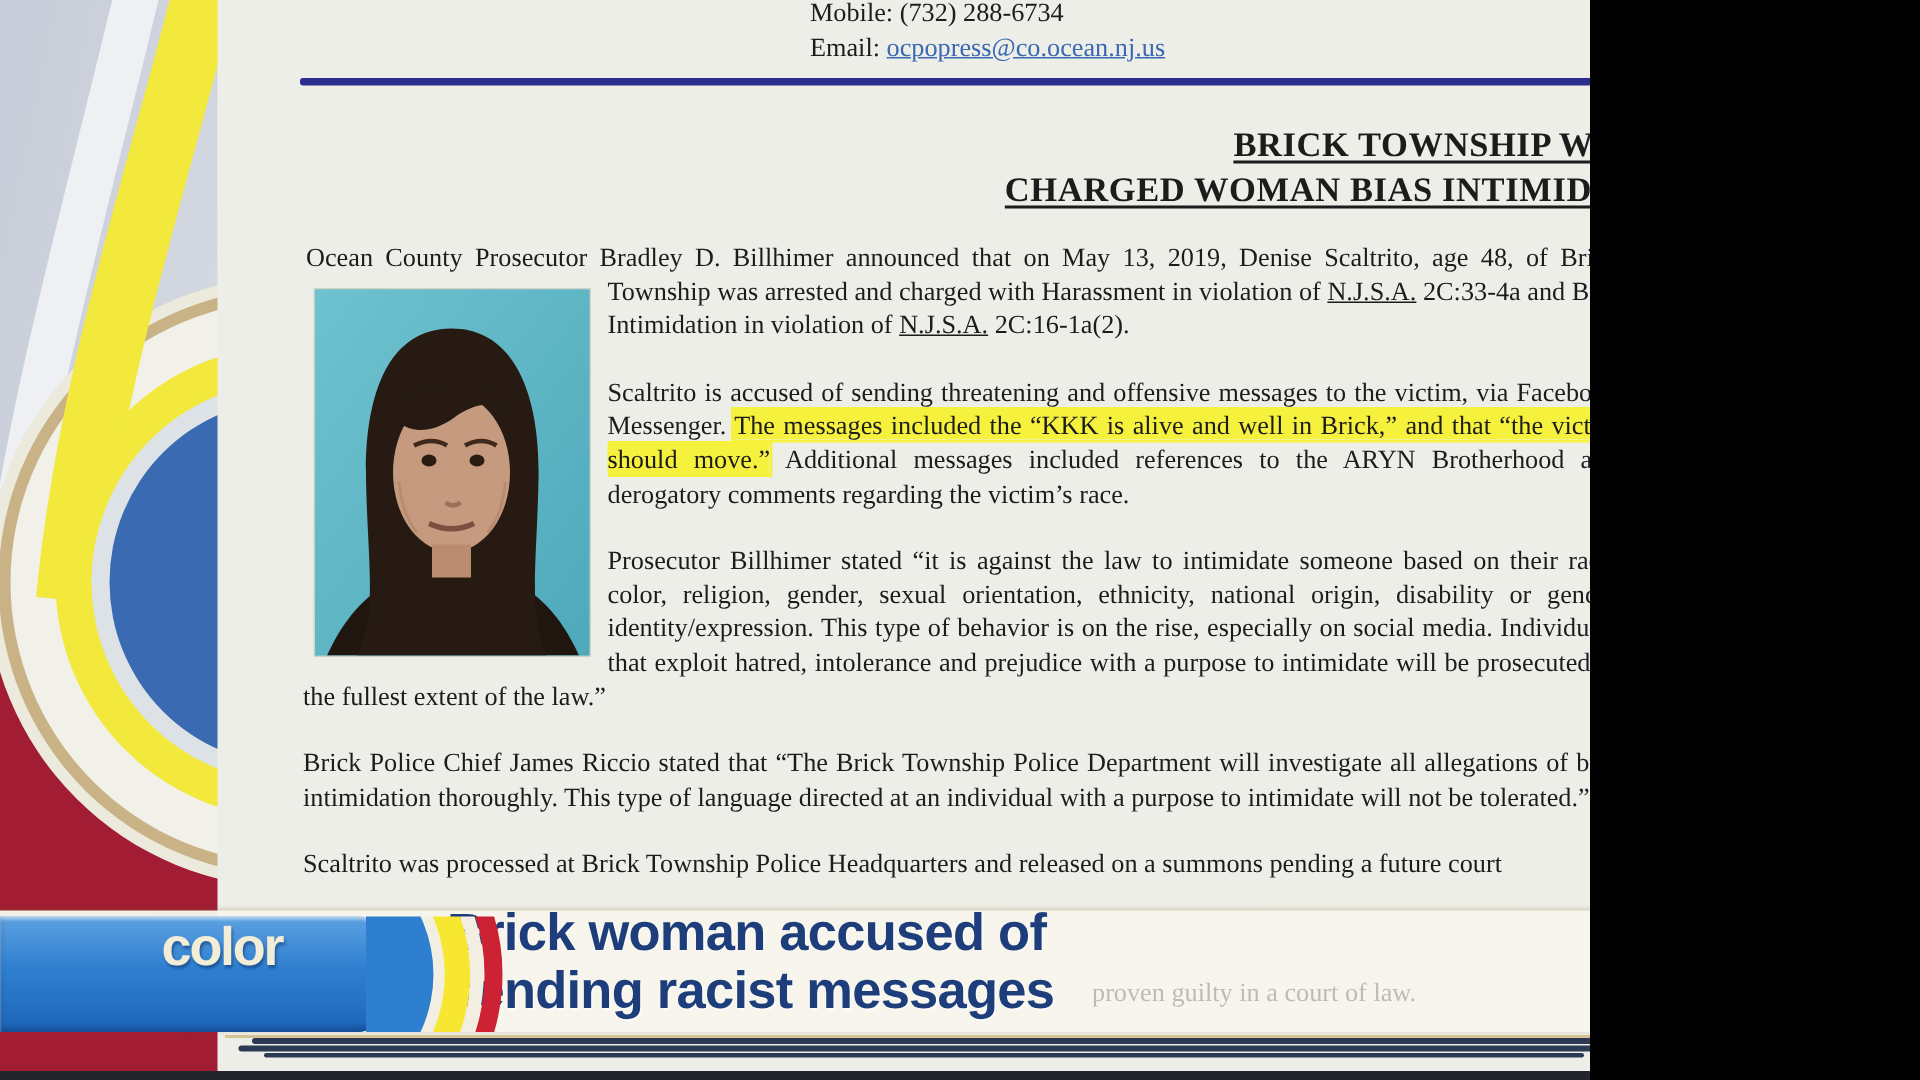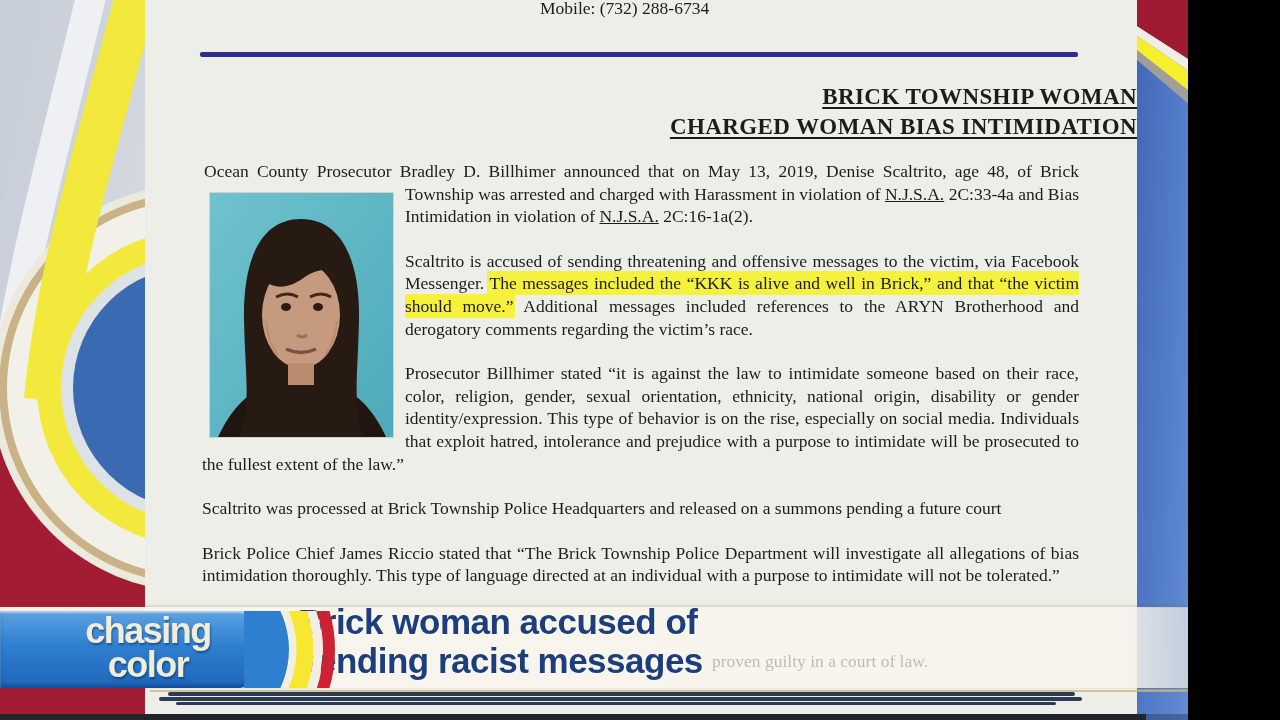--- a/index.html
+++ b/index.html
@@ -1,17 +1,17 @@
 <!DOCTYPE html>
 <html><head>
 <meta charset="utf-8">
 <style>
   html,body{margin:0;padding:0;background:#000;}
-  #stage{position:relative;width:1188px;height:720px;overflow:hidden;
-         font-family:"Liberation Serif", serif;background:#86efac;}
+  #stage{position:relative;width:1020px;height:720px;overflow:hidden;
+         font-family:"Liberation Serif", serif;background:#86efac;padding-left:40px;}
 
   
   .strip{position:absolute;top:0;height:720px;}
   #left-strip{left:0;width:148px;}
   #right-strip{left:1137px;width:143px;}
 
   
   #document{position:absolute;left:145px;top:0;width:992px;height:720px;
             background:#edeee8;color:#1c1c1c;}
   #contact{position:absolute;left:395px;top:-3px;font-size:17.5px;line-height:23px;}
@@ -27,21 +27,21 @@
   .nj{text-decoration:underline;}
   .hl{background:#f6f13c;box-shadow:0 0 0 2px #f6f13c;}
   #photo-spacer{float:left;width:2px;height:33px;}
   #photo{float:left;clear:left;width:183px;height:244px;margin:0 12px 6px 8px;
          background:#5cb6c4;box-shadow:0 0 0 1px #cfd2c9;}
 
   
   #banner{position:absolute;left:0;top:607px;width:1280px;height:81px;
           background:linear-gradient(90deg,rgba(247,245,236,.97) 0%,rgba(247,245,236,.95) 86%,rgba(235,233,224,.45) 95%,rgba(235,233,224,.18) 100%);
           box-shadow:0 -1px 3px rgba(120,100,40,.25);}
-  #faint-text{position:absolute;left:712px;top:44px;font-size:17.5px;
+  #faint-text{position:absolute;left:728px;top:44px;font-size:17.5px;
               color:#8f8f85;opacity:.55;font-family:"Liberation Serif",serif;}
   #headline{position:absolute;left:298px;top:602px;font-family:"Liberation Sans",sans-serif;
             font-weight:bold;font-size:35px;line-height:39px;color:#1d3e7b;
             letter-spacing:-.5px;text-shadow:1px 1px 0 rgba(255,255,255,.6);}
   #logo-box{position:absolute;left:0;top:611px;width:250px;height:77px;
             background:linear-gradient(#5da2e2 0%,#2f7fd0 45%,#1e66ba 100%);
             border-radius:0 10px 10px 0;
             box-shadow:inset 0 2px 2px rgba(255,255,255,.5), inset 0 -3px 4px rgba(0,30,80,.35);}
   #logo-text{position:absolute;left:52px;top:3px;width:192px;text-align:center;
              font-family:"Liberation Sans",sans-serif;font-weight:bold;
@@ -96,20 +96,21 @@
     <polygon points="0,0 143,0 143,118 0,26" fill="#9e1b31"></polygon>
     <rect x="0" y="608" width="143" height="80" fill="#f0efe6" opacity="0.28"></rect>
     <rect x="0" y="689" width="143" height="2" fill="#cdb478" opacity="0.5"></rect>
     <rect x="0" y="714" width="143" height="6" fill="#1c2336" opacity="0.35"></rect>
   </svg>
 
   <div id="document">
 
     <div id="contact">
       <div><span>Mobile:</span> <span>(732) 288-6734</span></div>
+      <div><span>Email:</span> <a href="#">ocpopress@co.ocean.nj.us</a></div>
     </div>
 
     <div id="top-rule"></div>
 
     <div id="title">
       <div><span class="u">BRICK TOWNSHIP WOMAN</span></div>
       <div><span class="u">CHARGED WOMAN BIAS INTIMIDATION</span></div>
     </div>
 
     <div id="article">
@@ -140,38 +141,37 @@
           <path d="M127,128 q -2,22 -12,34" stroke="#b08366" stroke-width="2" fill="none" opacity=".6"></path>
         </svg>
       </div>
 
       <p><span>Ocean County Prosecutor Bradley D. Billhimer announced that on May 13, 2019, Denise Scaltrito, age 48, of Brick Township was arrested and charged with Harassment in violation of </span><span class="nj">N.J.S.A.</span><span> 2C:33-4a and Bias Intimidation in violation of </span><span class="nj">N.J.S.A.</span><span> 2C:16-1a(2).</span></p>
 
       <p><span>Scaltrito is accused of sending threatening and offensive messages to the victim, via Facebook Messenger.  </span><span class="hl">The messages included the “KKK is alive and well in Brick,” and that “the victim should move.”</span><span>  Additional messages included references to the ARYN Brotherhood and derogatory comments regarding the victim’s race.</span></p>
 
       <p>Prosecutor Billhimer stated “it is against the law to intimidate someone based on their race, color, religion, gender, sexual orientation, ethnicity, national origin, disability or gender identity/expression.  This type of behavior is on the rise, especially on social media. Individuals that exploit hatred, intolerance and prejudice with a purpose to intimidate will be prosecuted to the fullest extent of the law.”</p>
 
+      <p>Brick Police Chief James Riccio stated that “The Brick Township Police Department will investigate all allegations of bias intimidation thoroughly. This type of language directed at an individual with a purpose to intimidate will not be tolerated.”</p>
+
       <p>Scaltrito was processed at Brick Township Police Headquarters and released on a summons pending a future court</p>
-
-      <p>Brick Police Chief James Riccio stated that “The Brick Township Police Department will investigate all allegations of bias intimidation thoroughly. This type of language directed at an individual with a purpose to intimidate will not be tolerated.”</p>
     </div>
   </div>
 
   <div id="banner">
     <div id="faint-text">proven guilty in a court of law.</div>
   </div>
 
   <div id="headline">
     <div>Brick woman accused of</div>
     <div>sending racist messages</div>
   </div>
 
   <div id="logo-box">
     <div id="logo-text">
-      <div>chasing</div>
       <div>color</div>
     </div>
   </div>
 
   <svg id="swoosh" viewBox="0 0 110 77" width="110" height="77">
     <circle cx="-45" cy="38.5" r="90" fill="#2f7fd0"></circle>
     <circle cx="-45" cy="38.5" r="94" fill="none" stroke="#f2efe2" stroke-width="7"></circle>
     <circle cx="-45" cy="38.5" r="106" fill="none" stroke="#f7e731" stroke-width="17"></circle>
     <circle cx="-45" cy="38.5" r="119" fill="none" stroke="#f2efe2" stroke-width="9"></circle>
     <circle cx="-45" cy="38.5" r="130" fill="none" stroke="#cc2233" stroke-width="12"></circle>

